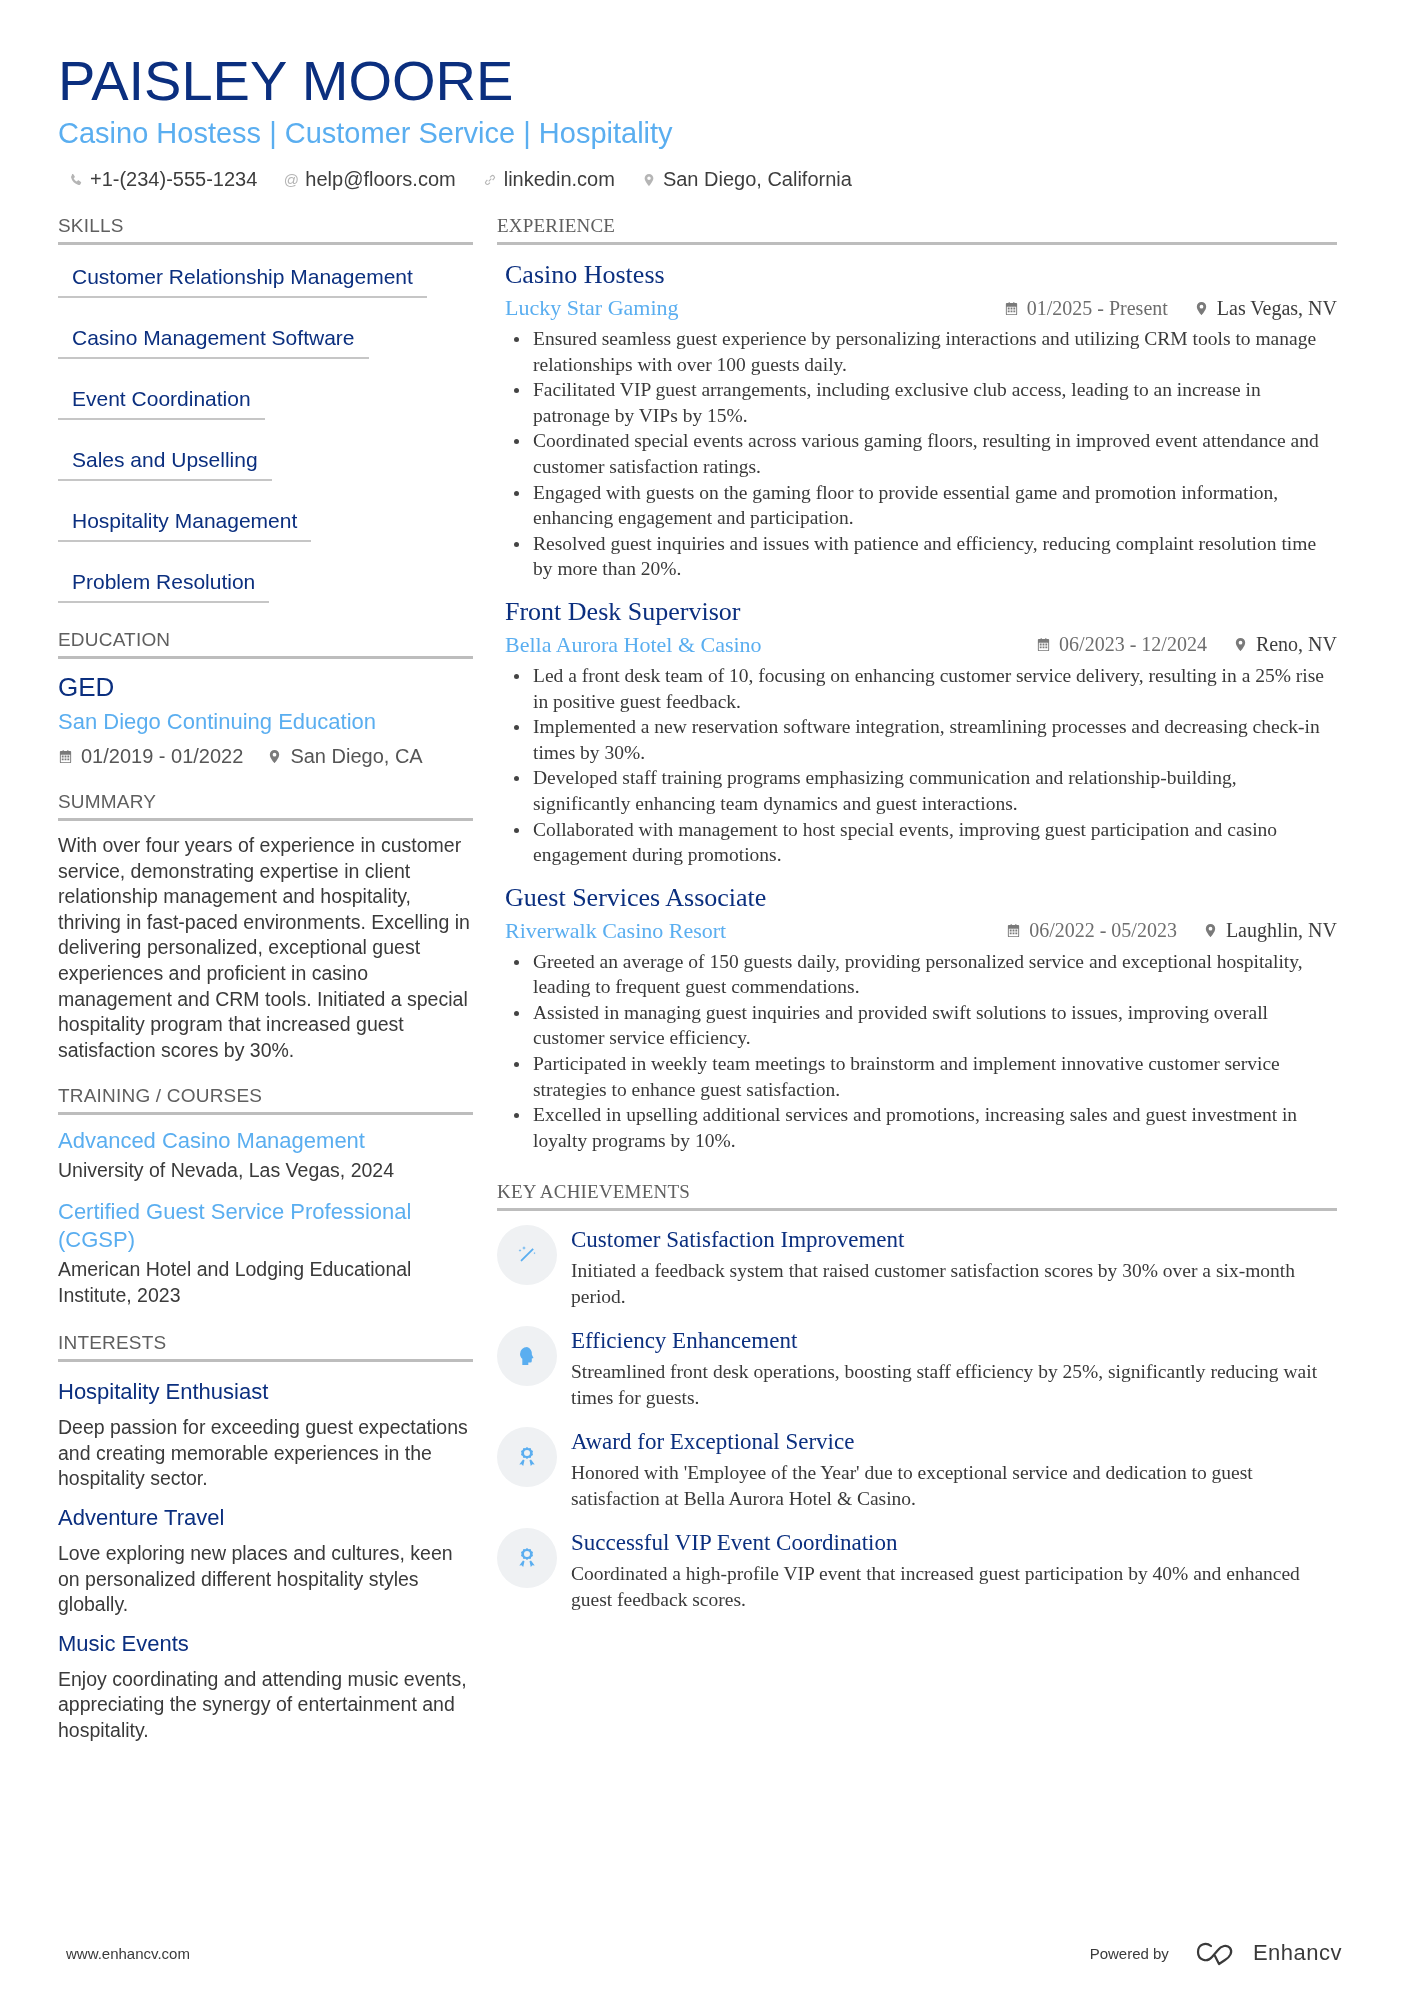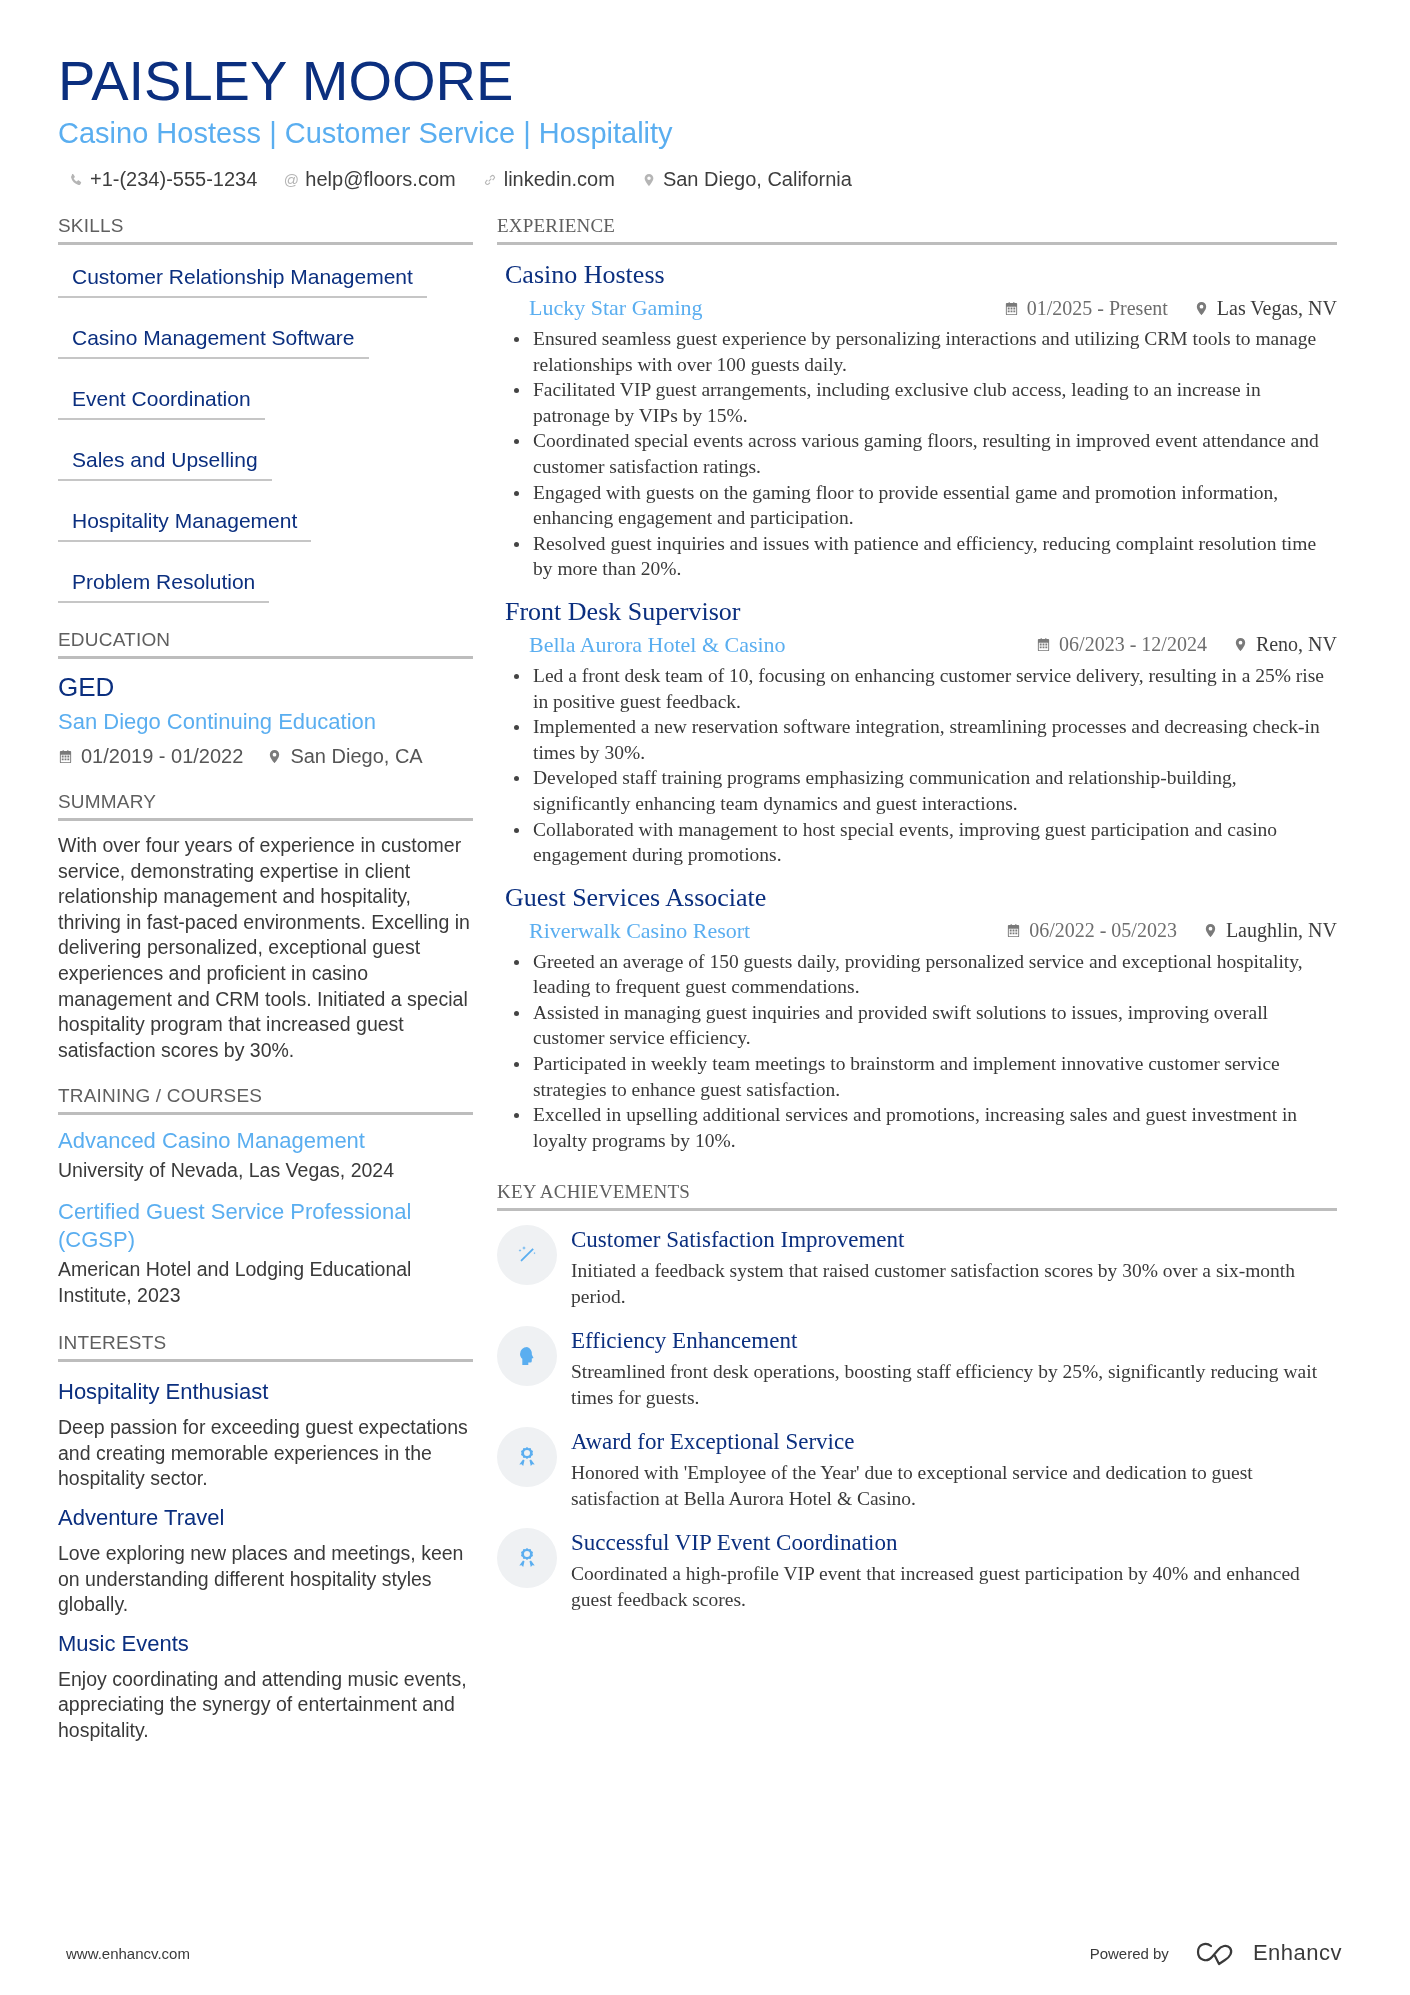--- a/index.html
+++ b/index.html
@@ -35,21 +35,21 @@
   .training-item { margin-top: 12px; }
   .training-title { font-size: 22px; line-height: 28px; color: #5aaef0; }
   .training-sub { font-size: 19.5px; line-height: 25.6px; color: #3a3a3a; margin-top: 3px; }
 
   .interest { margin-top: 12px; }
   .interest-title { font-size: 22px; line-height: 28px; color: #0b2f7f; }
   .interest-desc { font-size: 19.5px; line-height: 25.6px; color: #3a3a3a; margin-top: 9px; }
 
   .job { margin-top: 14px; }
   .job-title { font-size: 26px; line-height: 32px; color: #0b2f7f; }
-  .job-sub { display: flex; justify-content: space-between; align-items: center; margin-top: 2px; margin-left: 24px; }
+  .job-sub { display: flex; justify-content: space-between; align-items: center; margin-top: 2px; }
   .job-company { font-size: 22px; line-height: 30px; color: #5aaef0; }
   .job-meta { display: flex; align-items: center; font-size: 20px; }
   .job-meta .date { display: inline-flex; align-items: center; color: #6d6d6d; margin-right: 26px; }
   .job-meta .loc { display: inline-flex; align-items: center; color: #3d3d3d; }
   .job-meta svg { width: 15px; height: 15px; fill: #7a7a7a; margin-right: 8px; }
   .bullets { list-style: none; margin-top: 3px; }
   .bullets li { position: relative; padding-left: 28px; font-size: 19.5px; line-height: 25.6px; color: #3a3a3a; }
   .bullets li::before { content: ""; position: absolute; left: 9px; top: 11px; width: 5px; height: 5px; border-radius: 50%; background: #444; }
 
   .achievements { margin-top: 14px; }
@@ -158,21 +158,21 @@
   </section>
 
   <section style="margin-top:24px;">
     <div class="sec-title">INTERESTS</div>
     <div class="interest" style="margin-top:16px;">
       <div class="interest-title">Hospitality Enthusiast</div>
       <div class="interest-desc">Deep passion for exceeding guest expectations and creating memorable experiences in the hospitality sector.</div>
     </div>
     <div class="interest">
       <div class="interest-title">Adventure Travel</div>
-      <div class="interest-desc">Love exploring new places and meetings, keen on understanding different hospitality styles globally.</div>
+      <div class="interest-desc">Love exploring new places and cultures, keen on personalized different hospitality styles globally.</div>
     </div>
     <div class="interest">
       <div class="interest-title">Music Events</div>
       <div class="interest-desc">Enjoy coordinating and attending music events, appreciating the synergy of entertainment and hospitality.</div>
     </div>
   </section>
 </div>
 
 <div class="col-right">
   <section>

